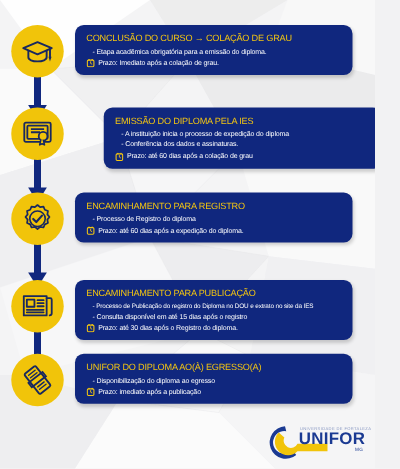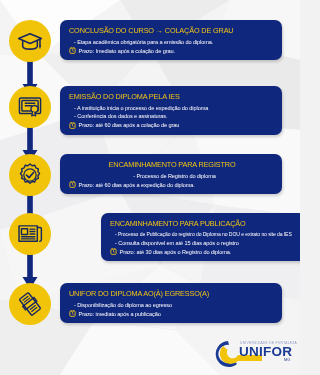--- a/index.html
+++ b/index.html
@@ -140,21 +140,21 @@
             <rect x="2" y="2.5" width="12" height="12" rx="2" fill="none" stroke="#f3c511" stroke-width="2"></rect>
             <path d="M8 5.5 V8.5 L10.2 9.8" fill="none" stroke="#f3c511" stroke-width="1.6" stroke-linecap="round"></path>
             <rect x="4" y="0.5" width="2.2" height="2.6" fill="#f3c511"></rect>
             <rect x="9.8" y="0.5" width="2.2" height="2.6" fill="#f3c511"></rect>
           </svg>
           <span class="prazo-text">Prazo: Imediato após a colação de grau.</span>
         </div>
       </div>
     </div>
 
-    <div class="step" style="top:86px;">
+    <div class="step" style="top:86px;gap:23px;">
       <div class="node-col">
         <svg class="arrow" style="top:40px;" width="18" height="38" viewBox="0 0 18 38">
           <rect x="6.2" y="0" width="5.6" height="26" fill="#10277e"></rect>
           <polygon points="1.5,24 16.5,24 9,36" fill="#10277e"></polygon>
         </svg>
         <div class="circle">
           <svg width="26" height="26" viewBox="0 0 32 32">
             <g fill="none" stroke="#18285f" stroke-width="1.8" stroke-linejoin="round">
               <rect x="3" y="5" width="26" height="19" rx="1.5"></rect>
               <rect x="6" y="8" width="20" height="13" rx="1"></rect>
@@ -174,21 +174,21 @@
             <rect x="2" y="2.5" width="12" height="12" rx="2" fill="none" stroke="#f3c511" stroke-width="2"></rect>
             <path d="M8 5.5 V8.5 L10.2 9.8" fill="none" stroke="#f3c511" stroke-width="1.6" stroke-linecap="round"></path>
             <rect x="4" y="0.5" width="2.2" height="2.6" fill="#f3c511"></rect>
             <rect x="9.8" y="0.5" width="2.2" height="2.6" fill="#f3c511"></rect>
           </svg>
           <span class="prazo-text">Prazo: até 60 dias após a colação de grau</span>
         </div>
       </div>
     </div>
 
-    <div class="step" style="top:154px;text-align:center;">
+    <div class="step" style="top:154px;">
       <div class="node-col">
         <svg class="arrow" style="top:40px;" width="18" height="38" viewBox="0 0 18 38">
           <rect x="6.2" y="0" width="5.6" height="26" fill="#10277e"></rect>
           <polygon points="1.5,24 16.5,24 9,36" fill="#10277e"></polygon>
         </svg>
         <div class="circle">
           <svg width="26" height="26" viewBox="0 0 32 32">
             <path d="M16 2.5
                      l2.6 2.1 3.3-0.6 1.3 3.1 3.1 1.3 -0.6 3.3 2.1 2.6 -2.1 2.6 0.6 3.3 -3.1 1.3 -1.3 3.1 -3.3-0.6 -2.6 2.1 -2.6-2.1 -3.3 0.6 -1.3-3.1 -3.1-1.3 0.6-3.3 -2.1-2.6 2.1-2.6 -0.6-3.3 3.1-1.3 1.3-3.1 3.3 0.6 z" fill="none" stroke="#18285f" stroke-width="1.7" stroke-linejoin="round"></path>
             <circle cx="16" cy="16" r="7.6" fill="none" stroke="#18285f" stroke-width="1.6"></circle>
@@ -204,21 +204,21 @@
             <rect x="2" y="2.5" width="12" height="12" rx="2" fill="none" stroke="#f3c511" stroke-width="2"></rect>
             <path d="M8 5.5 V8.5 L10.2 9.8" fill="none" stroke="#f3c511" stroke-width="1.6" stroke-linecap="round"></path>
             <rect x="4" y="0.5" width="2.2" height="2.6" fill="#f3c511"></rect>
             <rect x="9.8" y="0.5" width="2.2" height="2.6" fill="#f3c511"></rect>
           </svg>
           <span class="prazo-text">Prazo: até 60 dias após a expedição do diploma.</span>
         </div>
       </div>
     </div>
 
-    <div class="step" style="top:213px;gap:41px;">
+    <div class="step" style="top:224px;">
       <div class="node-col">
         <svg class="arrow" style="top:40px;" width="18" height="38" viewBox="0 0 18 38">
           <rect x="6.2" y="0" width="5.6" height="26" fill="#10277e"></rect>
           <polygon points="1.5,24 16.5,24 9,36" fill="#10277e"></polygon>
         </svg>
         <div class="circle">
           <svg width="26" height="26" viewBox="0 0 32 32">
             <g fill="none" stroke="#18285f" stroke-width="1.8" stroke-linejoin="round" stroke-linecap="round">
               <path d="M25 8 h3.5 a1.5 1.5 0 0 1 1.5 1.5 V23 a2 2 0 0 1 -2 2"></path>
               <rect x="2.5" y="6" width="22.5" height="19"></rect>

